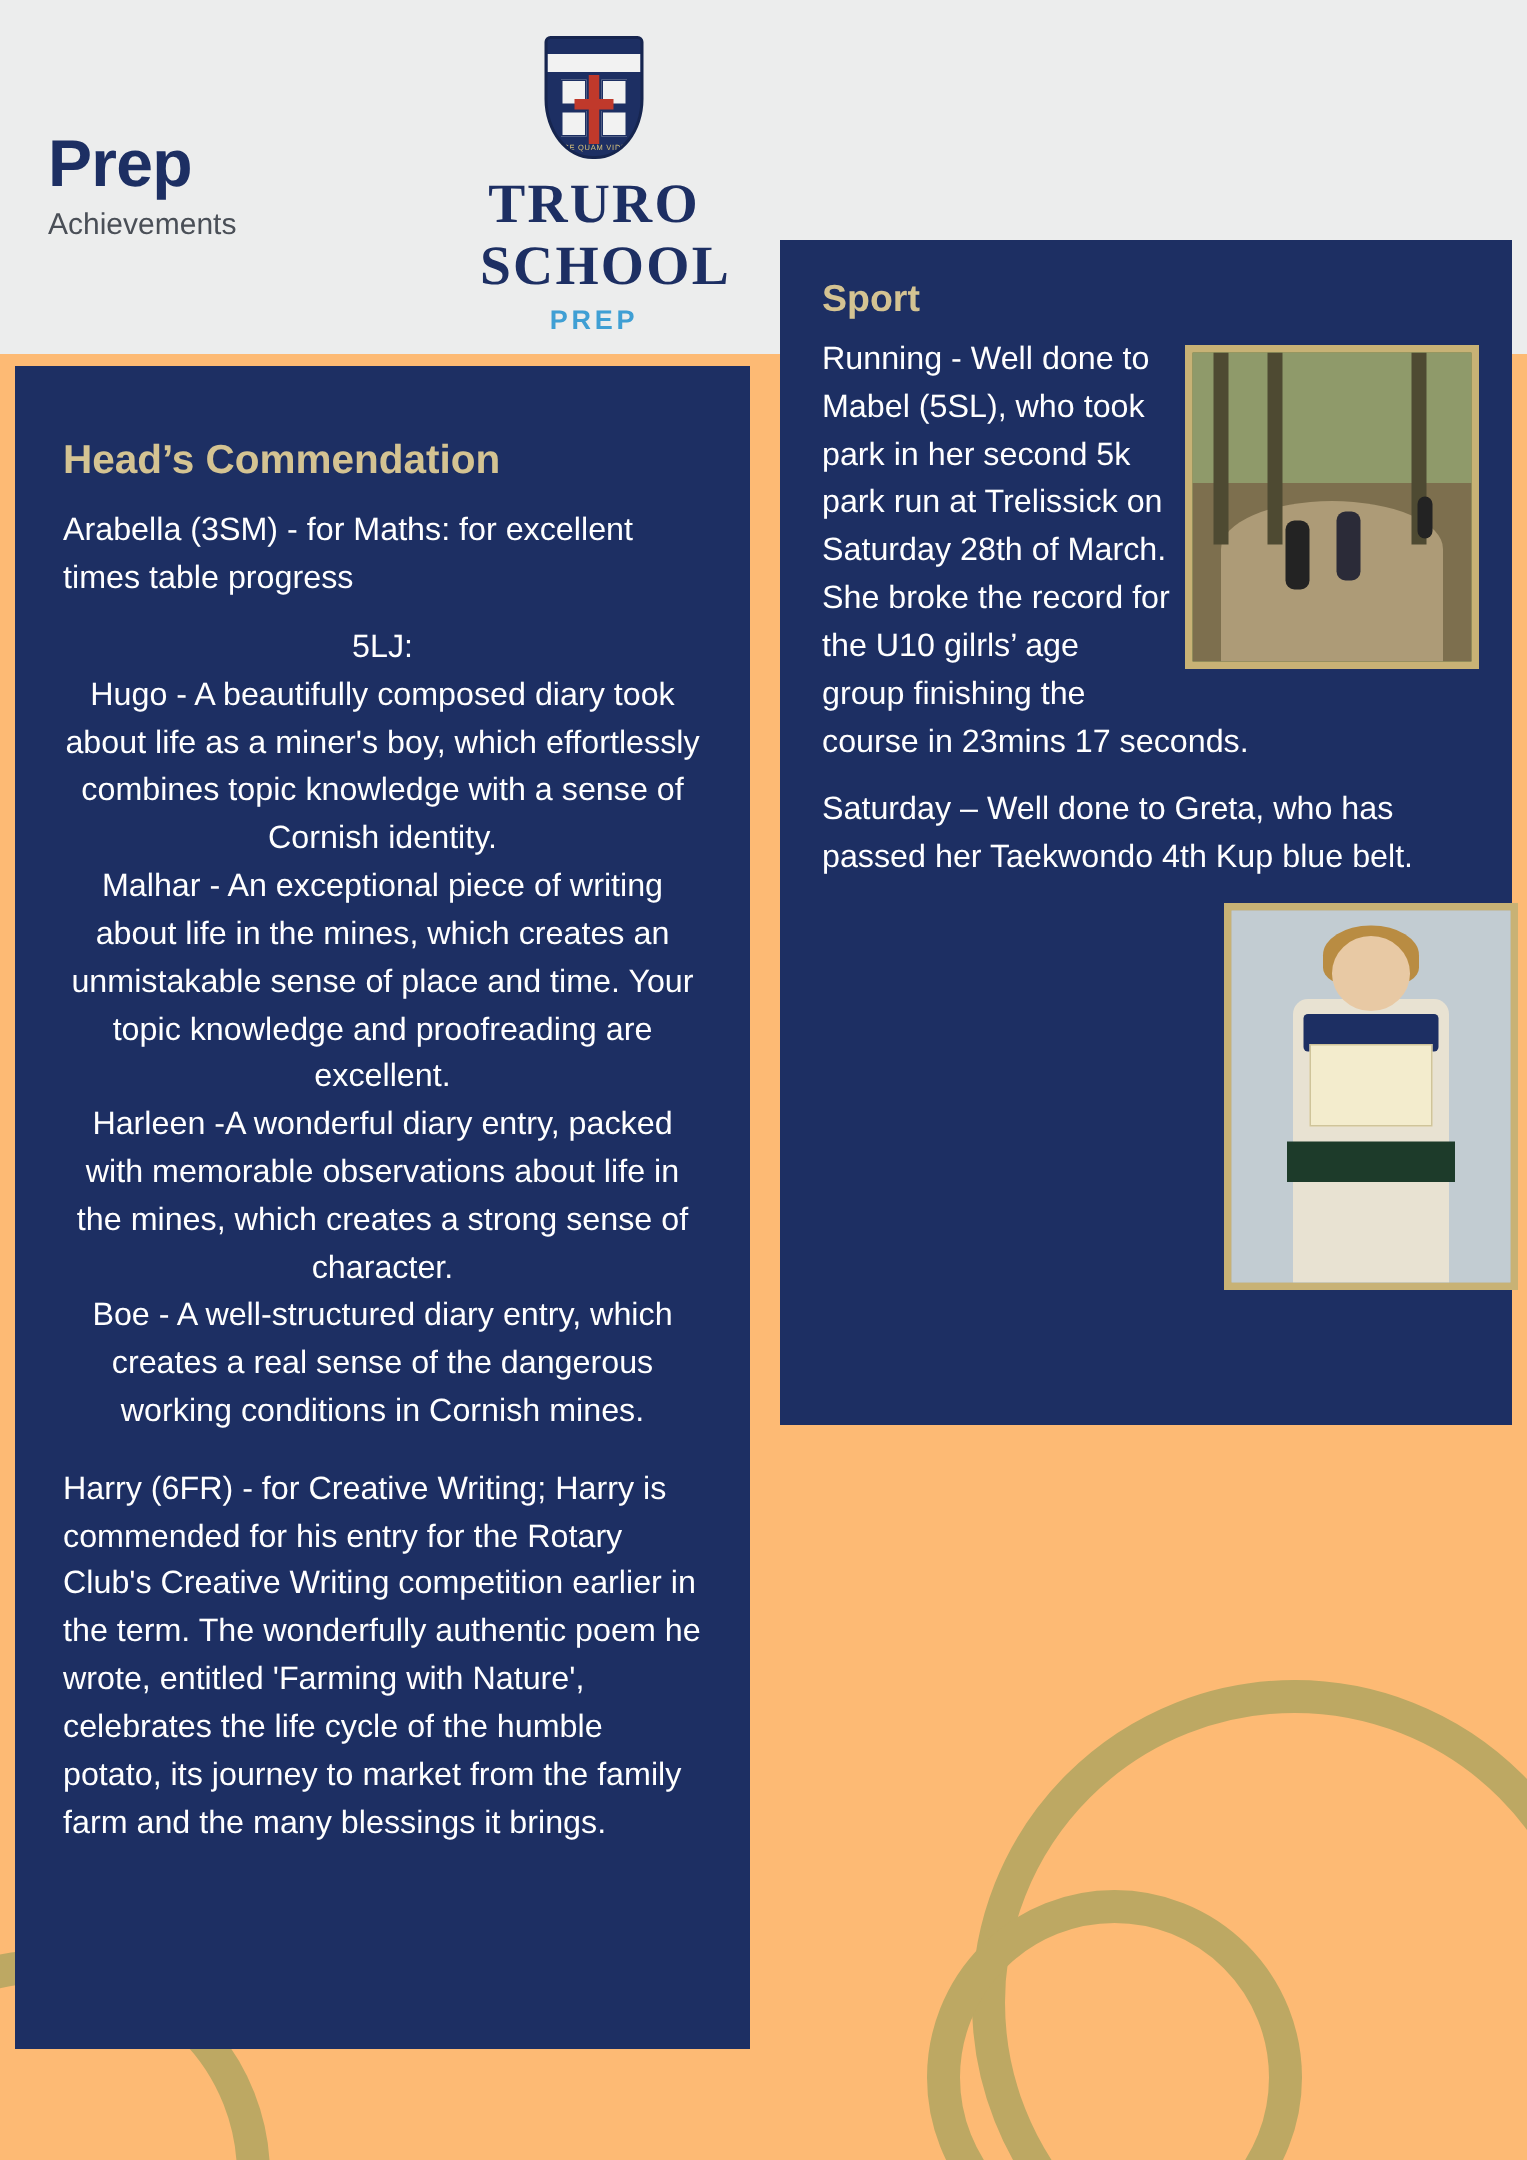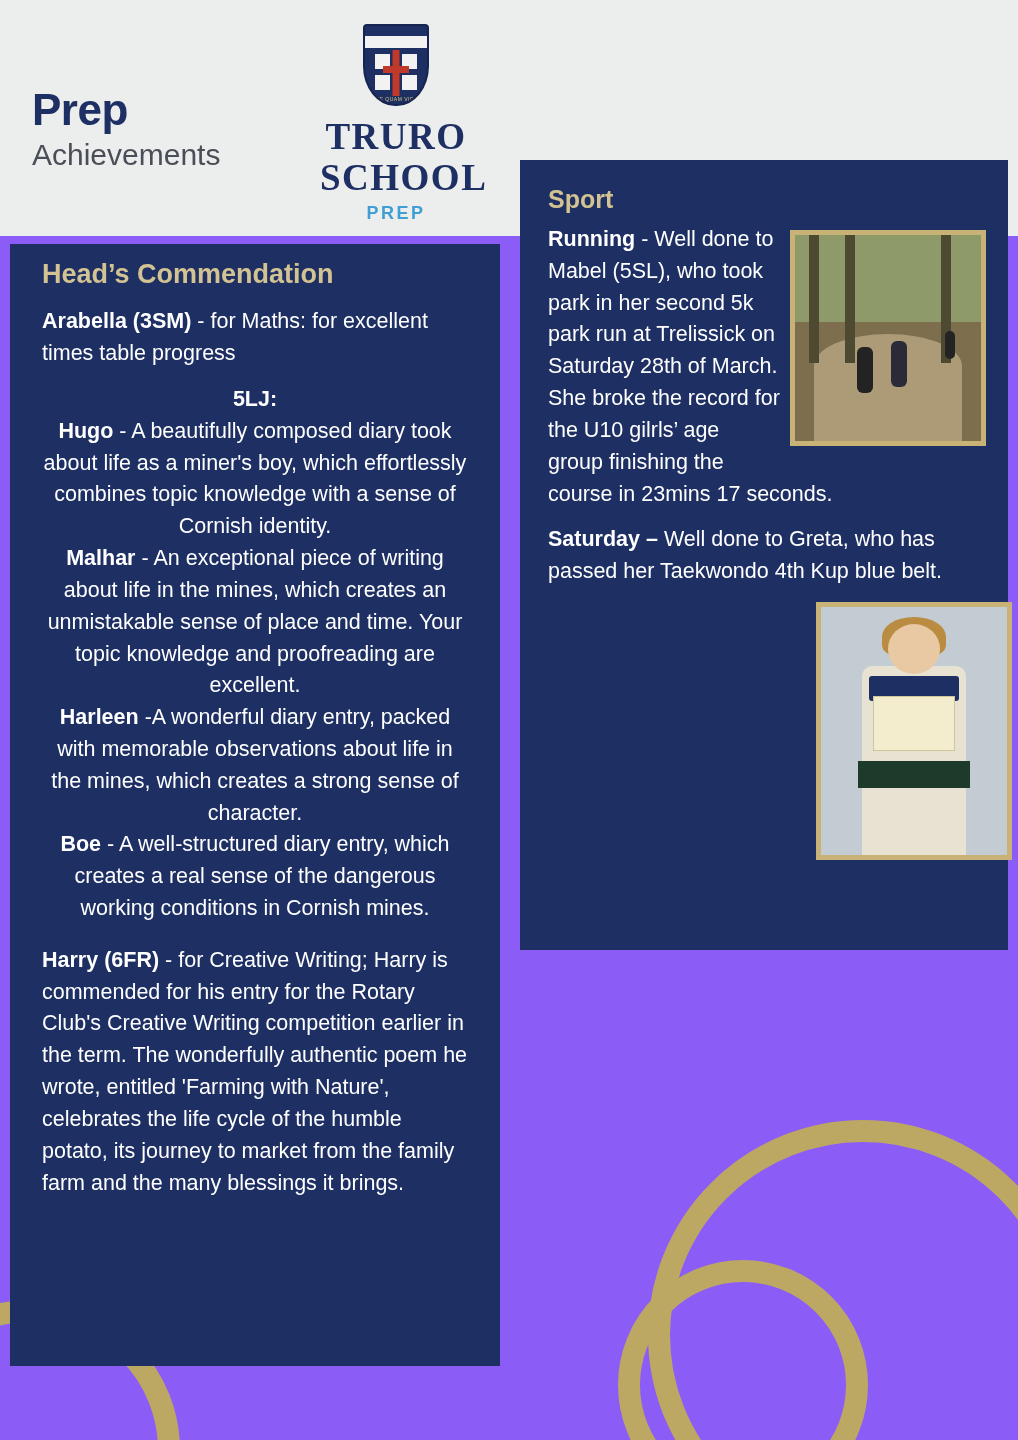--- a/index.html
+++ b/index.html
@@ -7,21 +7,21 @@
     margin: 0; padding: 0;
     width: 1018px; height: 1440px;
     background: #eceded;
     font-family: "Liberation Sans", sans-serif;
     overflow: hidden;
   }
   #page {
     position: relative;
     width: 1018px;
     height: 1440px;
-    background: #8b5cf6;
+    background: #fdba74;
     overflow: hidden;
   }
 
   
   .arc {
     position: absolute;
     border-radius: 50%;
     border: 22px solid #bda863;
     pointer-events: none;
   }
@@ -54,21 +54,21 @@
   }
   .header-title {
     font-size: 44px;
     font-weight: bold;
     color: #1d2f63;
     letter-spacing: -0.5px;
     line-height: 1.0;
     margin: 0;
   }
   .header-sub {
-    font-size: 30px;
+    font-size: 20px;
     color: #4a4f57;
     margin: 8px 0 0 0;
     line-height: 1.0;
   }
 
   
   .logo {
     position: absolute;
     left: 320px;
     top: 24px;
@@ -147,21 +147,21 @@
   .panel {
     position: absolute;
     background: #1d2f63;
     color: #ffffff;
   }
   .panel-left {
     left: 10px;
     top: 244px;
     width: 490px;
     height: 1122px;
-    padding: 14px 32px 20px 32px;
+    padding: 46px 32px 20px 32px;
   }
   .panel-right {
     left: 520px;
     top: 160px;
     width: 488px;
     height: 790px;
     padding: 20px 22px 20px 28px;
   }
   .panel-heading {
     color: #d4c392;
@@ -174,21 +174,21 @@
     font-size: 25px;
     margin: 4px 0 10px 0;
   }
   .body-text {
     font-size: 21.5px;
     line-height: 1.48;
     margin: 0 0 14px 0;
     color: #ffffff;
   }
   .body-text.tight { margin-bottom: 0; text-align: center; }
-  .body-text b, .name { font-weight: bold; }
+  .body-text b, .name { font-weight: normal; }
   .spacer { height: 20px; }
 
   
   .photo-running {
     float: right;
     width: 196px;
     height: 216px;
     margin: 6px 0 8px 10px;
     border: 5px solid #c8b275;
     background: #6a7a4a;

